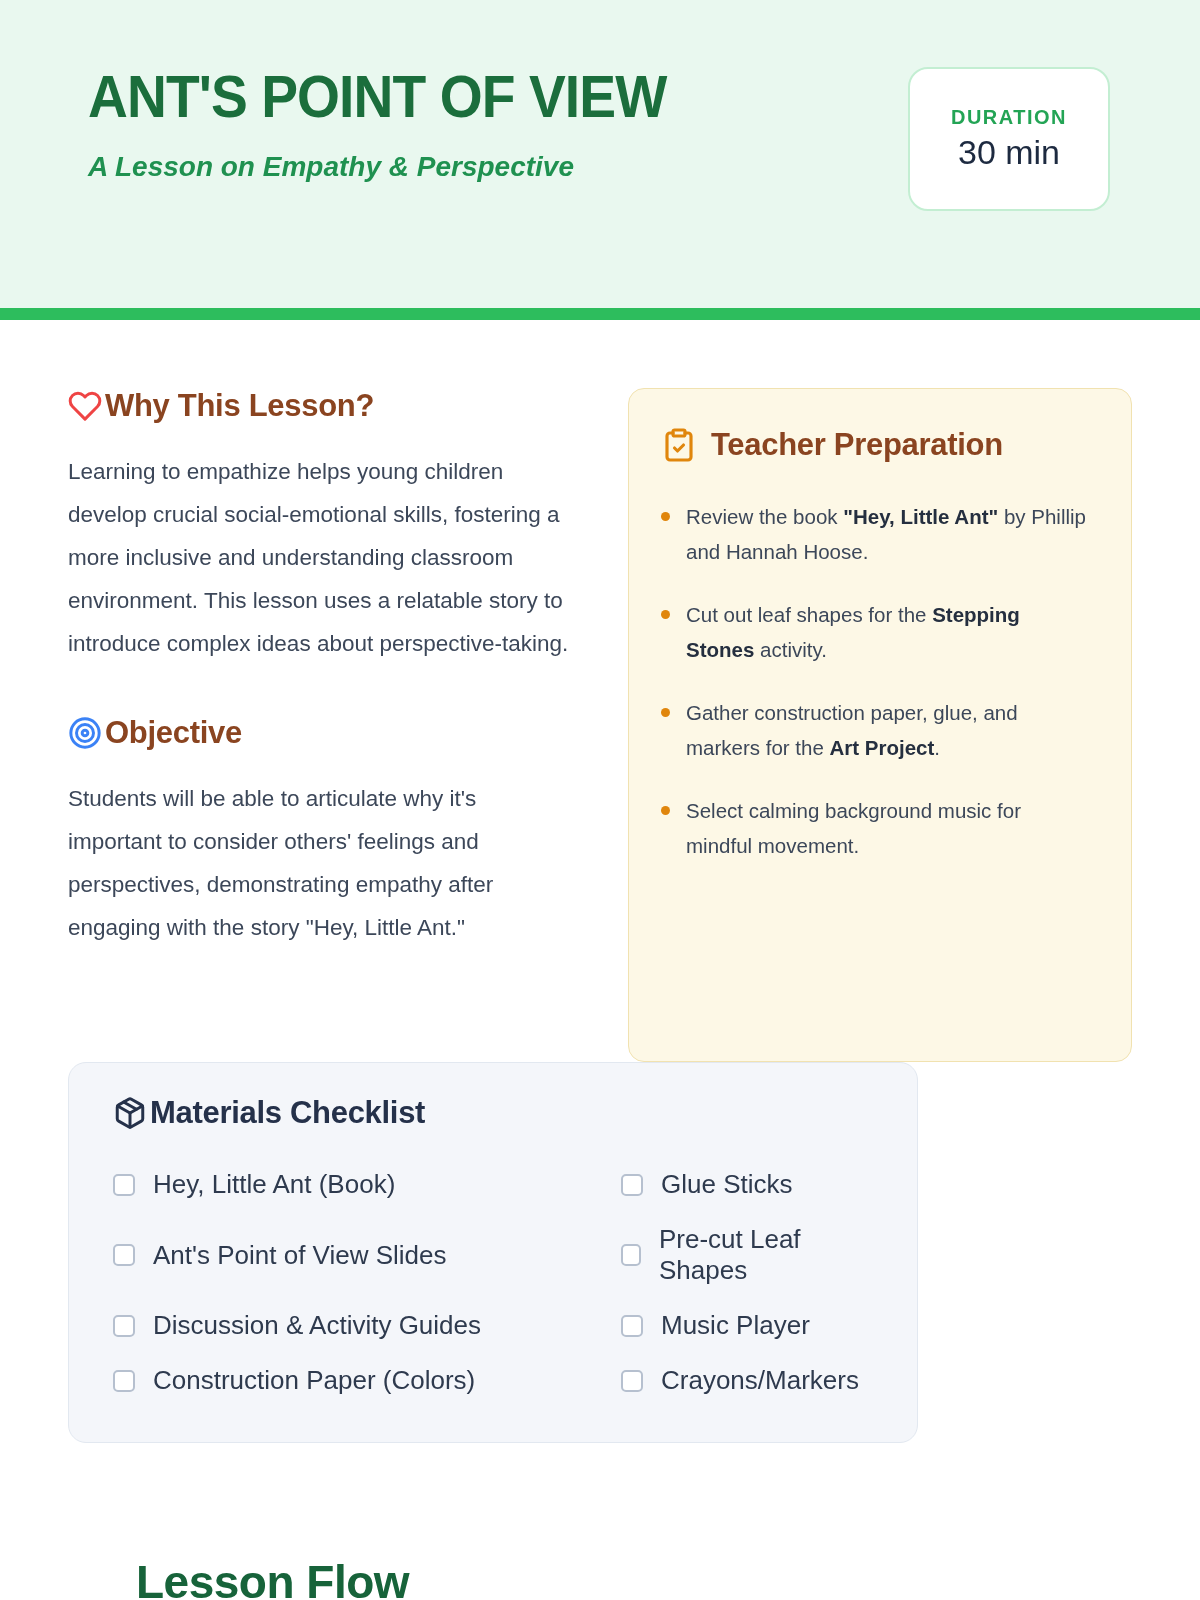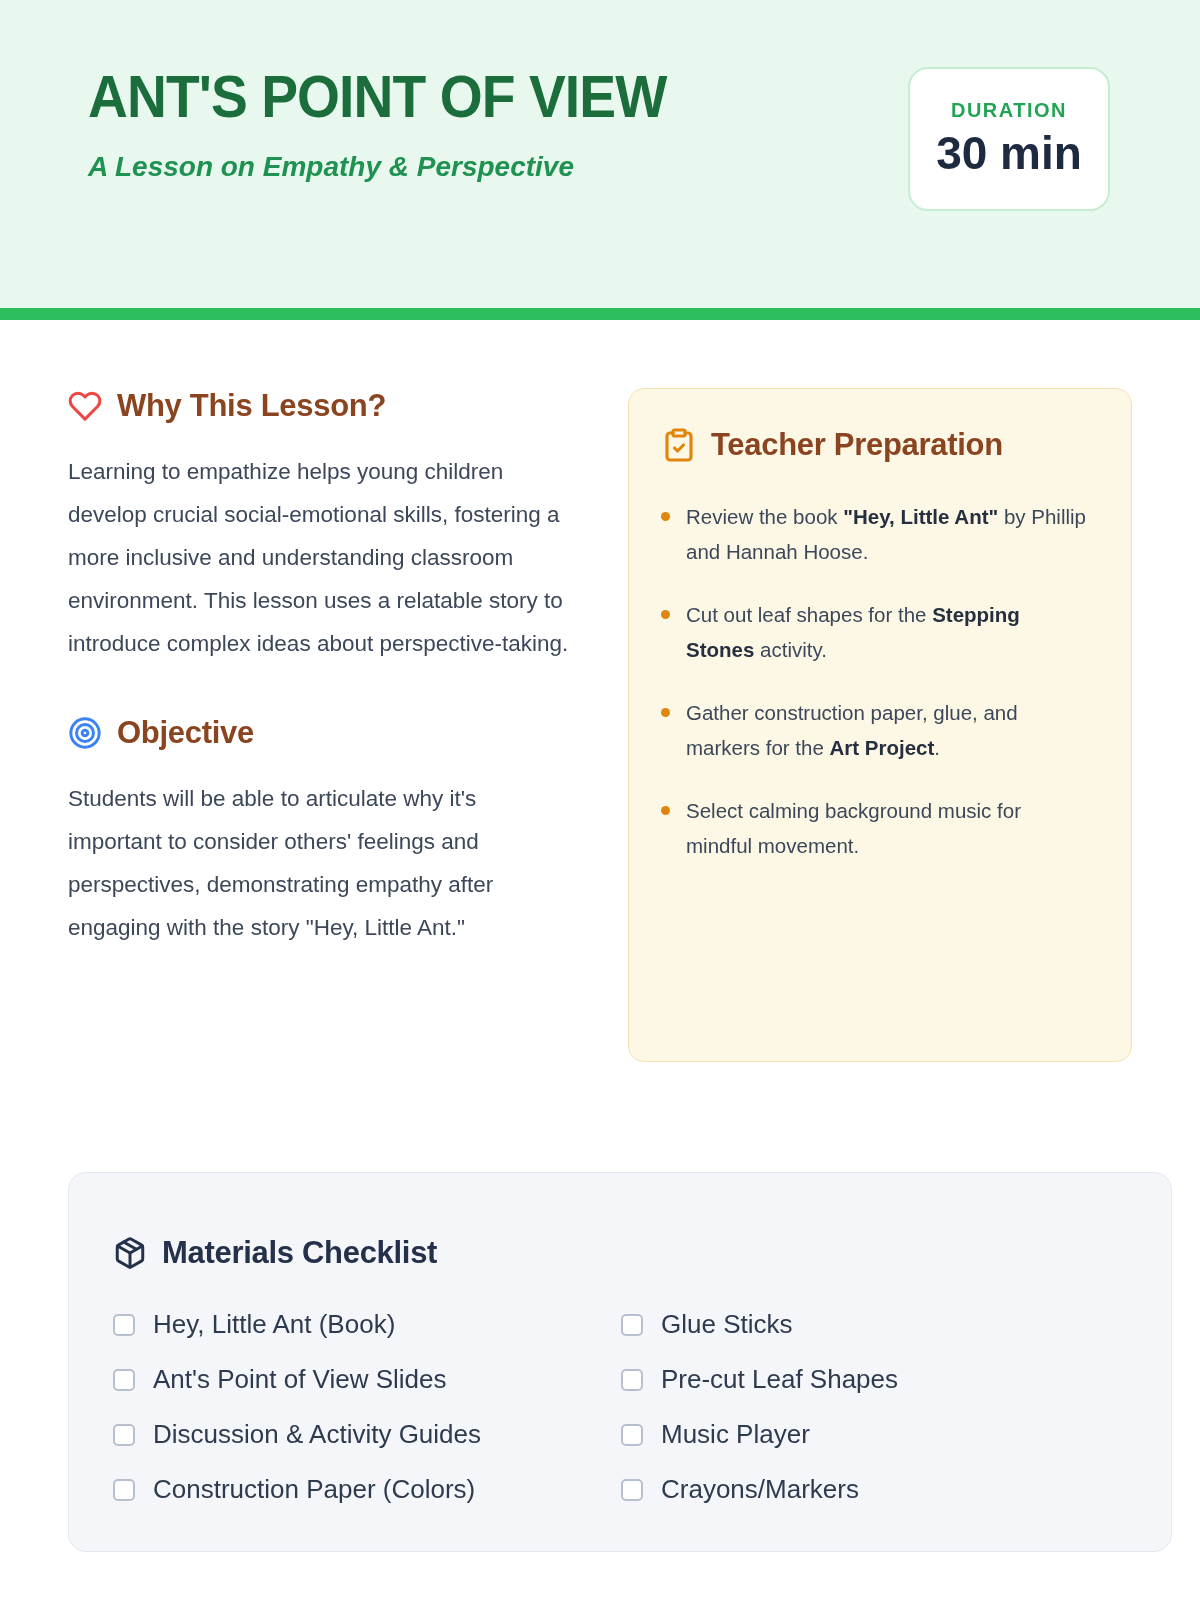--- a/index.html
+++ b/index.html
@@ -42,29 +42,29 @@
     border:2px solid #c3eed2;
     border-radius:20px;
     display:flex;flex-direction:column;
     align-items:center;justify-content:center;
     gap:4px;
   }
   .duration-label{
     font-size:20px;font-weight:700;color:#23a455;letter-spacing:1.5px;
   }
   .duration-value{
-    font-size:46px;font-weight:700;color:#1d2a40;
+    font-size:34px;font-weight:400;color:#1d2a40;
   }
   .accent-bar{height:12px;background:#2dbd5d;}
   
   .main{padding:0 68px;}
   .columns{display:flex;gap:55px;margin-top:68px;}
   .col-left{flex:0 0 505px;}
   
-  .sec-head{display:flex;align-items:center;gap:15px;}
+  .sec-head{display:flex;align-items:center;gap:3px;}
   .sec-head h2{
     margin:0;font-size:31px;font-weight:800;color:#8a4420;letter-spacing:-.3px;
   }
   .sec-head .ico{display:flex;align-items:center;}
   .body-text{
     margin:26px 0 0 0;
     font-size:22.5px;line-height:43px;color:#3c4759;
   }
   .objective-block{margin-top:50px;}
   
@@ -83,27 +83,26 @@
     display:flex;gap:16px;margin-bottom:28px;
     font-size:20.5px;line-height:35px;color:#3c4759;
   }
   .prep-list li .dot{
     flex:0 0 9px;width:9px;height:9px;border-radius:50%;
     background:#e0860c;margin-top:13px;
   }
   .prep-list li b{color:#252f3f;font-weight:700;}
   
   .materials-card{
-    margin-top:110px;
     box-sizing:border-box;
-    width:1104px;
+    width:850px;
     background:#f4f6fa;
     border:1.5px solid #e2e8f0;
     border-radius:18px;
-    padding:62px 48px 46px 44px;
+    padding:32px 48px 46px 44px;
   }
   .materials-card .sec-head h2{color:#25314a;}
   .check-grid{
     margin-top:38px;
     display:grid;
     grid-template-columns:508px 1fr;
     row-gap:24px;
   }
   .check-item{display:flex;align-items:center;gap:18px;}
   .checkbox{

